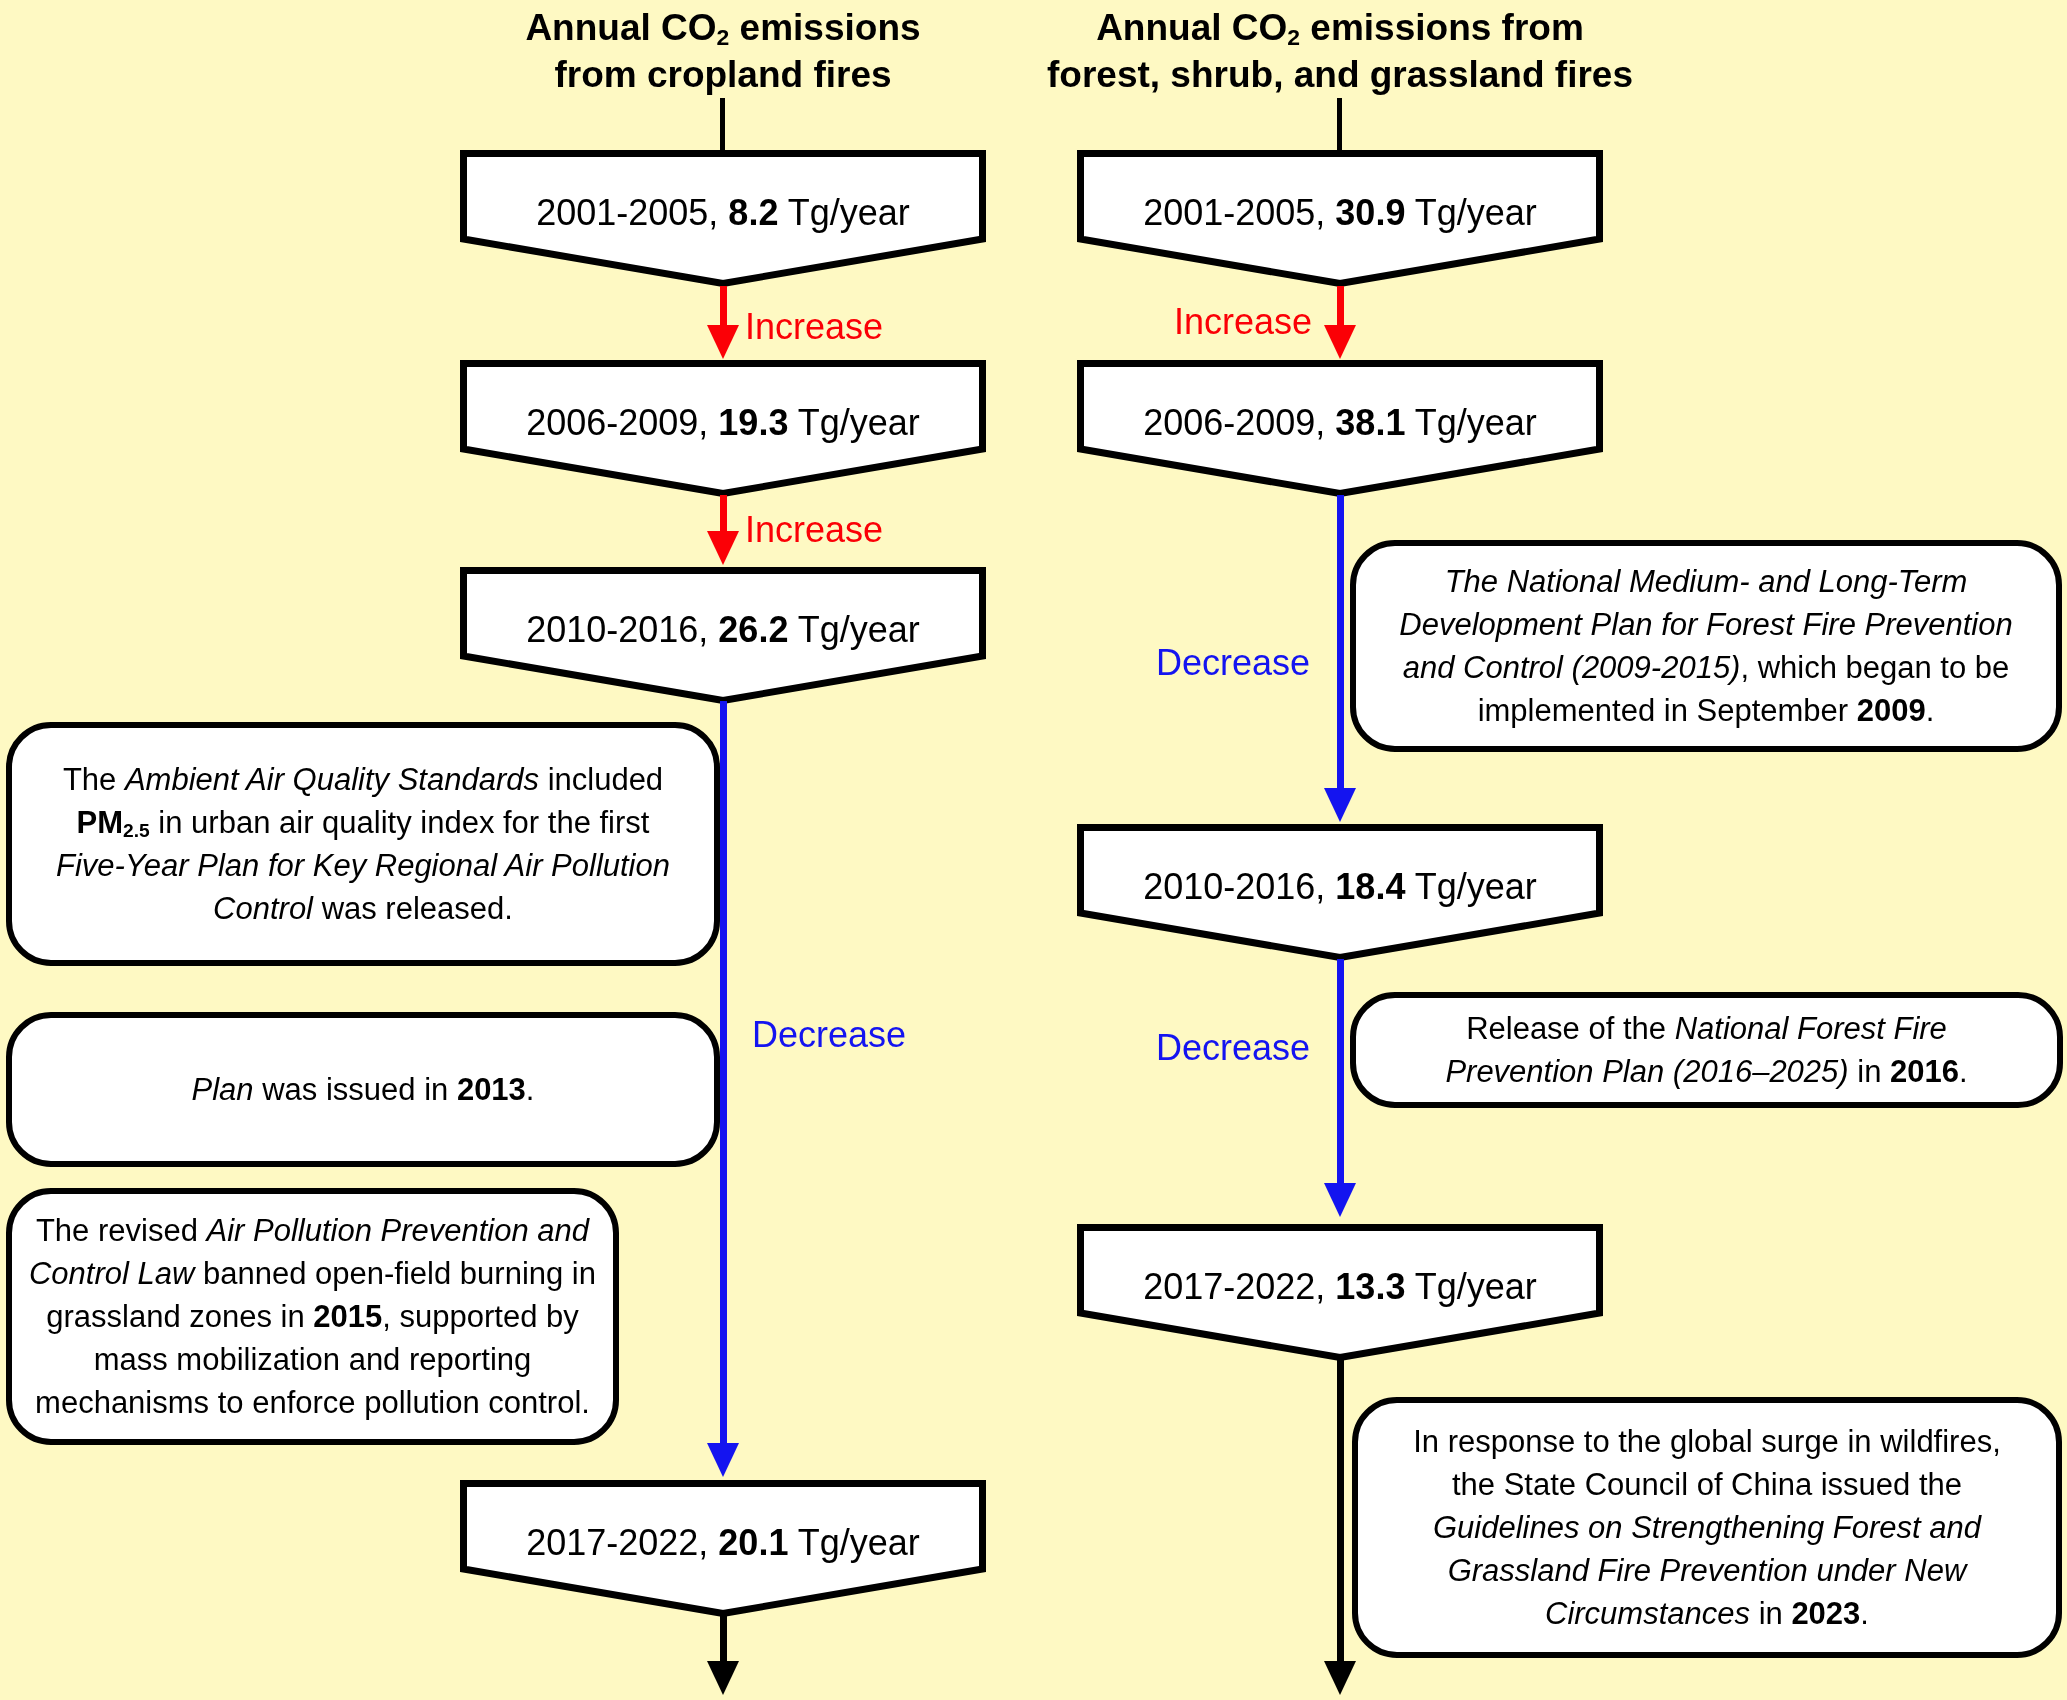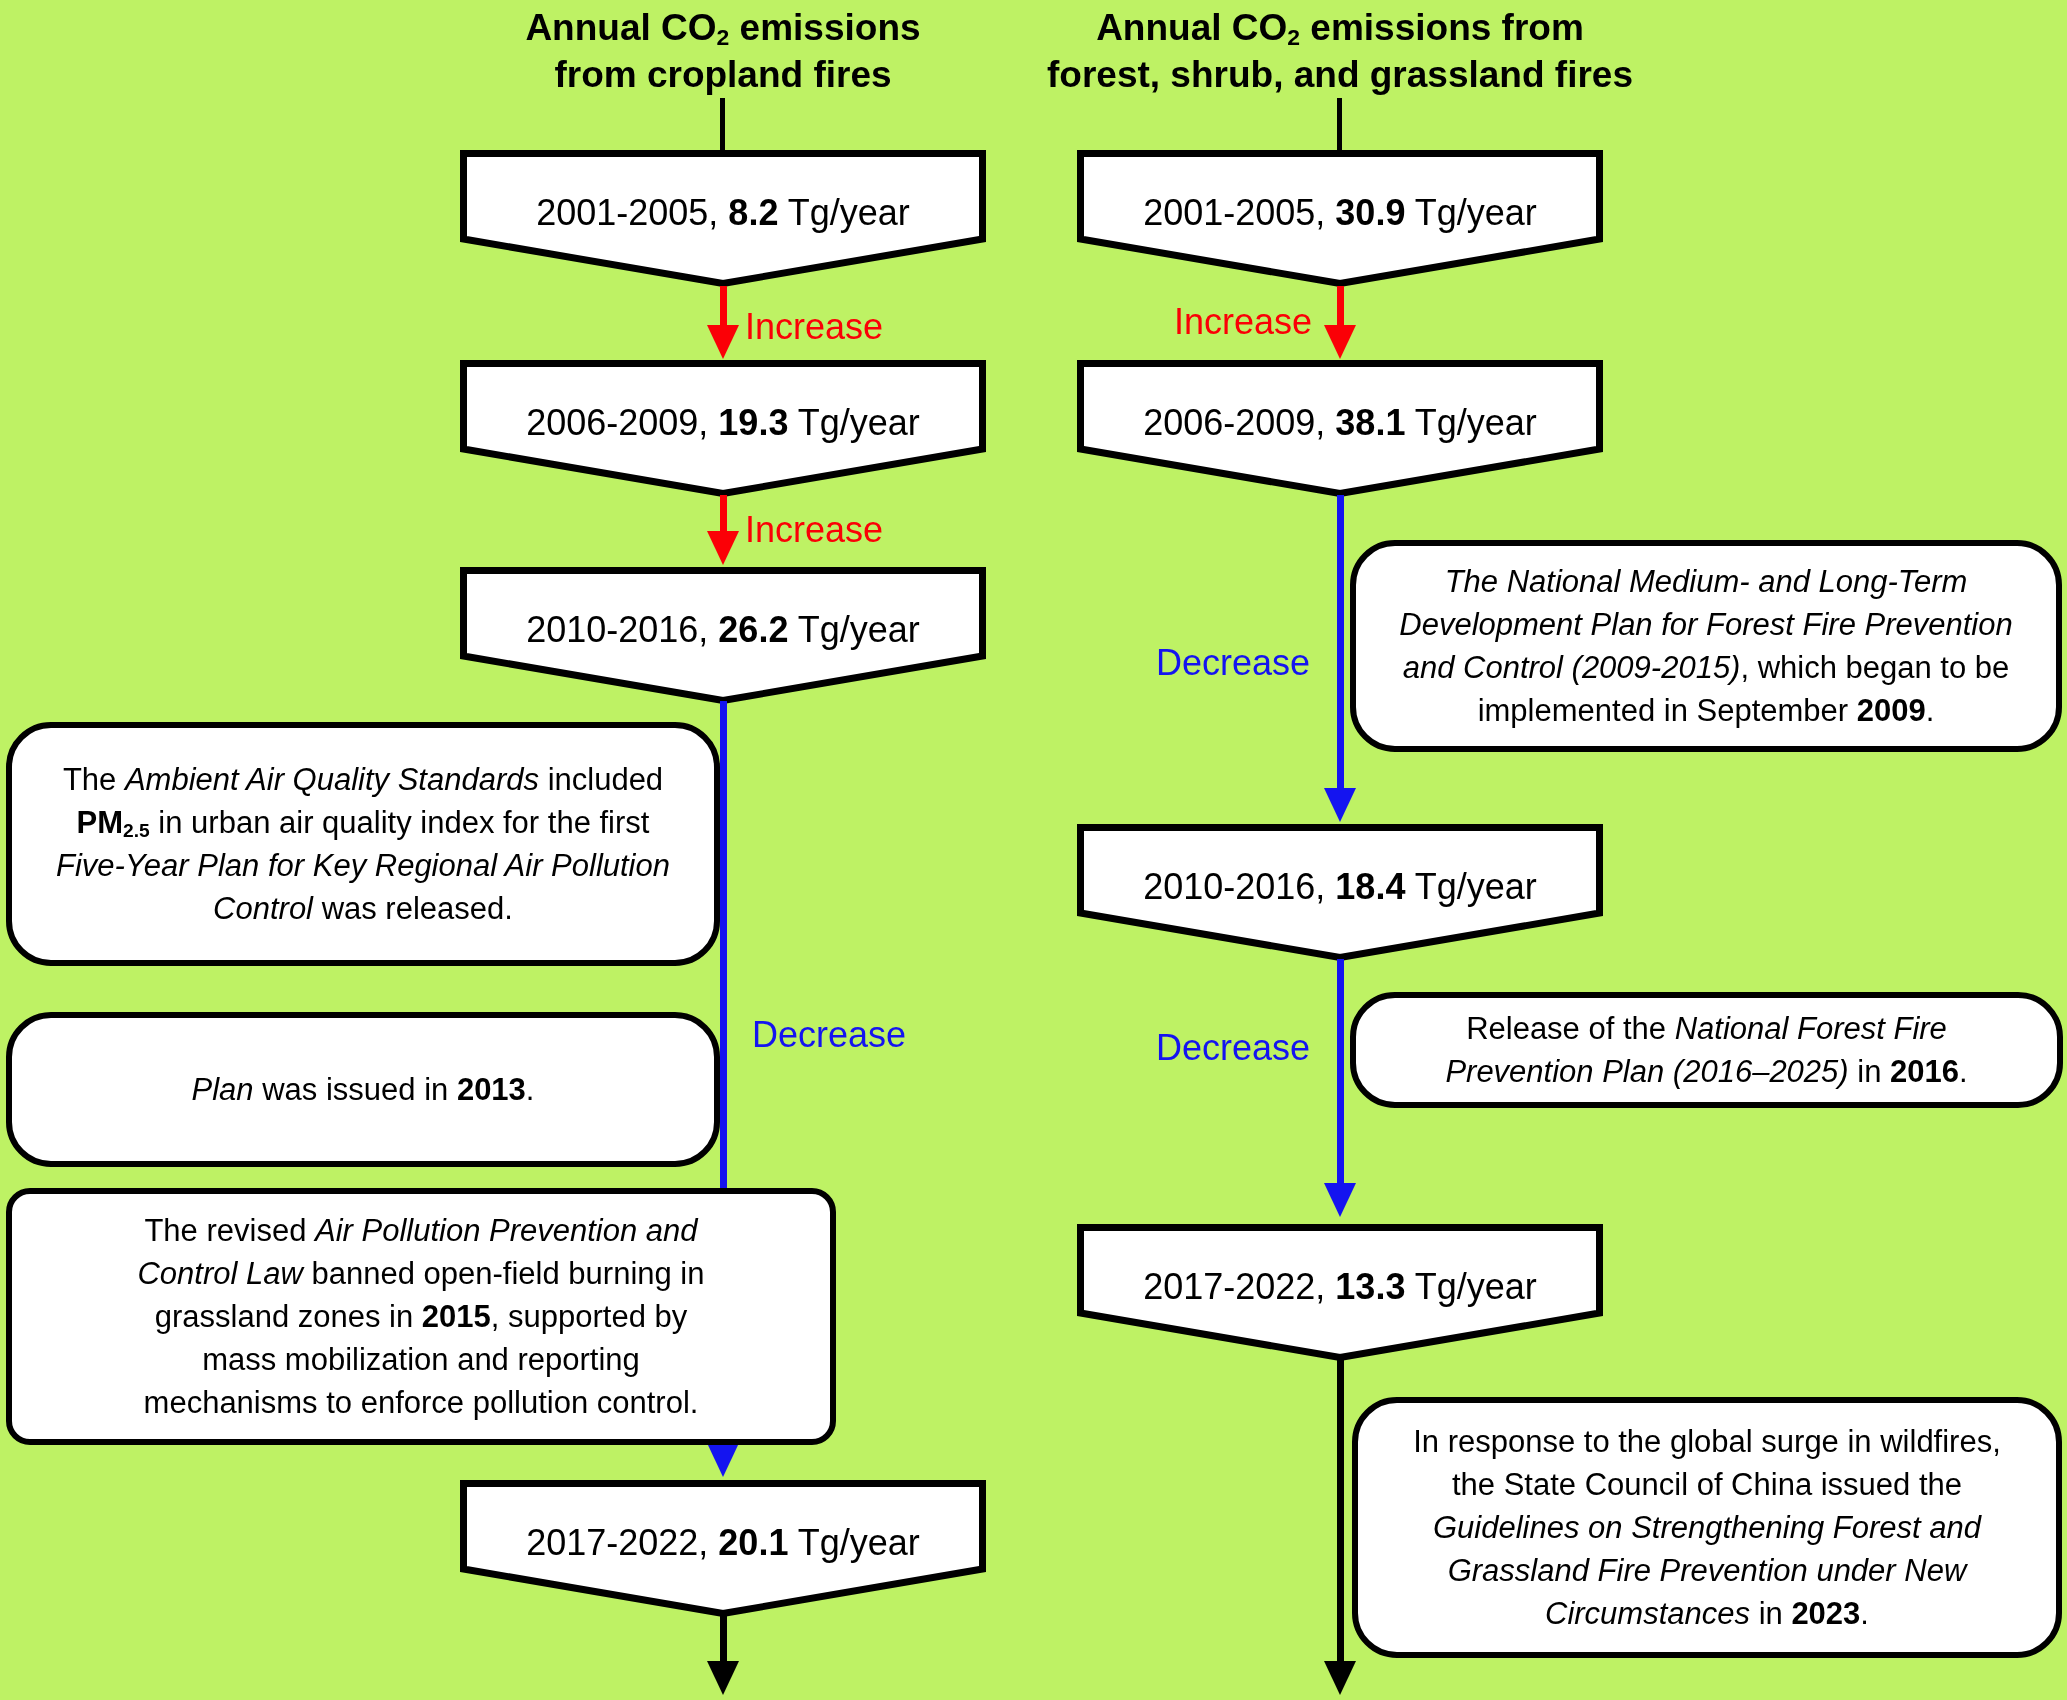--- a/index.html
+++ b/index.html
@@ -1,17 +1,17 @@
 <!DOCTYPE html>
 <html style="--increase: #fb0006; --decrease: #1414f0; --stroke: #000000;"><head>
 <meta charset="utf-8">
 <style>
   html,body{margin:0;padding:0;background:#fff;}
   #canvas{
-    position:relative;width:2067px;height:1700px;background:#bef264;overflow:hidden;
+    position:relative;width:2067px;height:1700px;background:#fef9c3;overflow:hidden;
     font-family:"Liberation Sans","DejaVu Sans",sans-serif;color:#000;
   }
   
   .col-title{
     position:absolute;top:4px;width:700px;text-align:center;
     font-size:37px;font-weight:bold;line-height:47px;
   }
   
   .pent{position:absolute;width:526px;height:137px;}
   .pent svg{position:absolute;left:0;top:0;display:block;}
@@ -107,21 +107,21 @@
 
     <div class="note" style="left:6px;top:722px;width:714px;height:244px;">
         <div class="tline"><span>The </span><span class="i">Ambient Air Quality Standards</span><span> included</span></div>
         <div class="tline"><span class="b">PM</span><span class="b sub">2.5</span><span> in urban air quality index for the first</span></div>
         <div class="tline"><span class="i">Five-Year Plan for Key Regional Air Pollution</span></div>
         <div class="tline"><span class="i">Control</span><span> was released.</span></div>
       </div>
     <div class="note" style="left:6px;top:1012px;width:714px;height:155px;">
         <div class="tline"><span class="i">Plan</span><span> was issued in </span><span class="b">2013</span><span>.</span></div>
       </div>
-    <div class="note" style="left:6px;top:1188px;width:830px;height:257px;border-radius:24px;">
+    <div class="note" style="left:6px;top:1188px;width:613px;height:257px;">
         <div class="tline"><span>The revised </span><span class="i">Air Pollution Prevention and</span></div>
         <div class="tline"><span class="i">Control Law</span><span> banned open-field burning in</span></div>
         <div class="tline"><span>grassland zones in </span><span class="b">2015</span><span>, supported by</span></div>
         <div class="tline"><span>mass mobilization and reporting</span></div>
         <div class="tline"><span>mechanisms to enforce pollution control.</span></div>
       </div>
 
     <div class="pent" style="left:460px;top:1480px;">
       <svg width="526" height="137" viewBox="0 0 526 137">
         <polygon class="pent-shape" points="3.5,3.5 522.5,3.5 522.5,89 263,133.5 3.5,89"></polygon>

